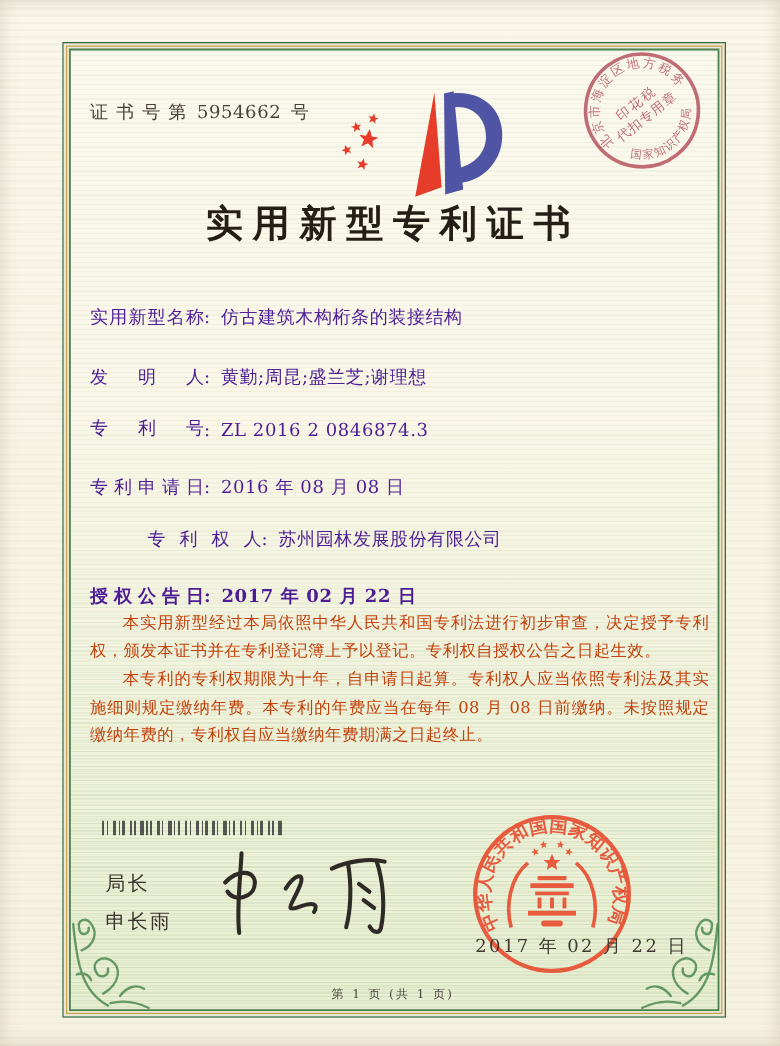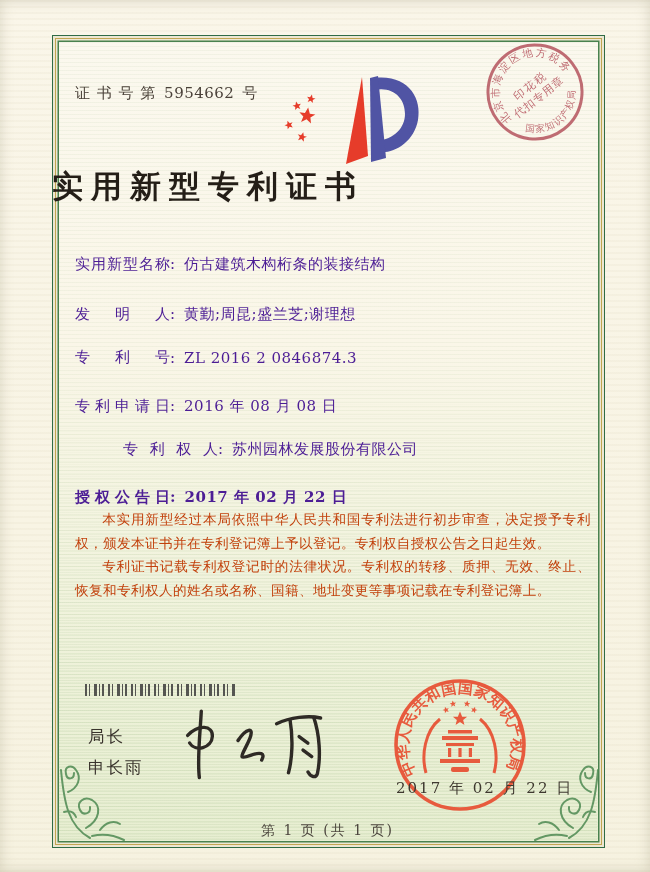--- a/index.html
+++ b/index.html
@@ -29,21 +29,21 @@
             mask-image:linear-gradient(180deg, transparent 0%, transparent 40%, #000 80%);
     pointer-events:none;
   }
 
   .cert-number{position:absolute;left:75px;top:84px;font-size:15px;letter-spacing:1px;color:#494038;z-index:4;}
   .cert-number .num{letter-spacing:.5px;padding:0 2px;text-align:right;}
 
   .logo{position:absolute;left:282px;top:72px;z-index:4;}
 
   .title{
-    position:absolute;left:52px;top:166px;width:551px;
+    position:absolute;left:52px;top:166px;width:551px;text-align:center;
     font-size:31px;font-weight:bold;letter-spacing:8px;color:#241e17;z-index:4;
   }
 
   .fields{position:absolute;left:75px;top:255px;width:470px;z-index:4;}
   .field{position:absolute;left:0;white-space:nowrap;font-size:15px;color:#4c1d95;}
   .flabel{display:inline-block;width:95px;text-align:justify;text-align-last:justify;vertical-align:bottom;}
   .fsep{margin-right:9px;}
   .fvalue{letter-spacing:.5px;}
   .f0{top:0px;} .f1{top:50px;} .f2{top:93px;} .f3{top:142px;} .f4{top:185px;margin-left:48px;} .f5{top:233px;font-weight:bold;}
 
@@ -67,21 +67,21 @@
     font-family:Liberation Mono, monospace;
     font-size:16.5px;line-height:31px;color:#3a342d;letter-spacing:2px;}
 
   .signature{position:absolute;left:182px;top:688px;z-index:5;transform:rotate(-2deg);}
 
   .seal{position:absolute;left:390px;top:675px;z-index:5;}
   .seal-date{position:absolute;left:396px;top:779px;z-index:6;font-size:15px;letter-spacing:2px;color:#3e382f;}
 
   .tax-stamp{position:absolute;left:480px;top:37px;z-index:5;}
 
-  .footer{position:absolute;left:52px;top:822px;width:551px;text-align:center;font-size:14px;color:#4b453d;letter-spacing:2px;z-index:4;}
+  .footer{position:absolute;left:52px;top:822px;width:551px;text-align:center;font-size:10px;color:#4b453d;letter-spacing:2px;z-index:4;}
 
   .ornament{position:absolute;z-index:3;}
   .orn-left{left:56px;top:750px;}
   .orn-right{left:508px;top:750px;transform:scaleX(-1);}
 </style>
 </head>
 <body>
 
 <div class="photo-edge"></div>
 
@@ -151,21 +151,21 @@
   <div class="field f4">
     <span class="flabel">专利权人</span><span class="fsep">:</span><span class="fvalue">苏州园林发展股份有限公司</span>
   </div>
   <div class="field f5">
     <span class="flabel">授权公告日</span><span class="fsep">:</span><span class="fvalue">2017 年 02 月 22 日</span>
   </div>
 </div>
 
 <div class="paragraphs">
   <p>本实用新型经过本局依照中华人民共和国专利法进行初步审查，决定授予专利权，颁发本证书并在专利登记簿上予以登记。专利权自授权公告之日起生效。</p>
-  <p>专利证书记载专利权登记时的法律状况。专利权的转移、质押、无效、终止、恢复和专利权人的姓名或名称、国籍、地址变更等事项记载在专利登记簿上。</p>
+  <p>本专利的专利权期限为十年，自申请日起算。专利权人应当依照专利法及其实施细则规定缴纳年费。本专利的年费应当在每年 08 月 08 日前缴纳。未按照规定缴纳年费的，专利权自应当缴纳年费期满之日起终止。</p>
 </div>
 
 <div class="barcode"></div>
 
 <div class="commissioner">
   <div>局长</div>
   <div>申长雨</div>
 </div>
 
 <svg class="signature" width="170" height="108" viewBox="0 0 200 110">

